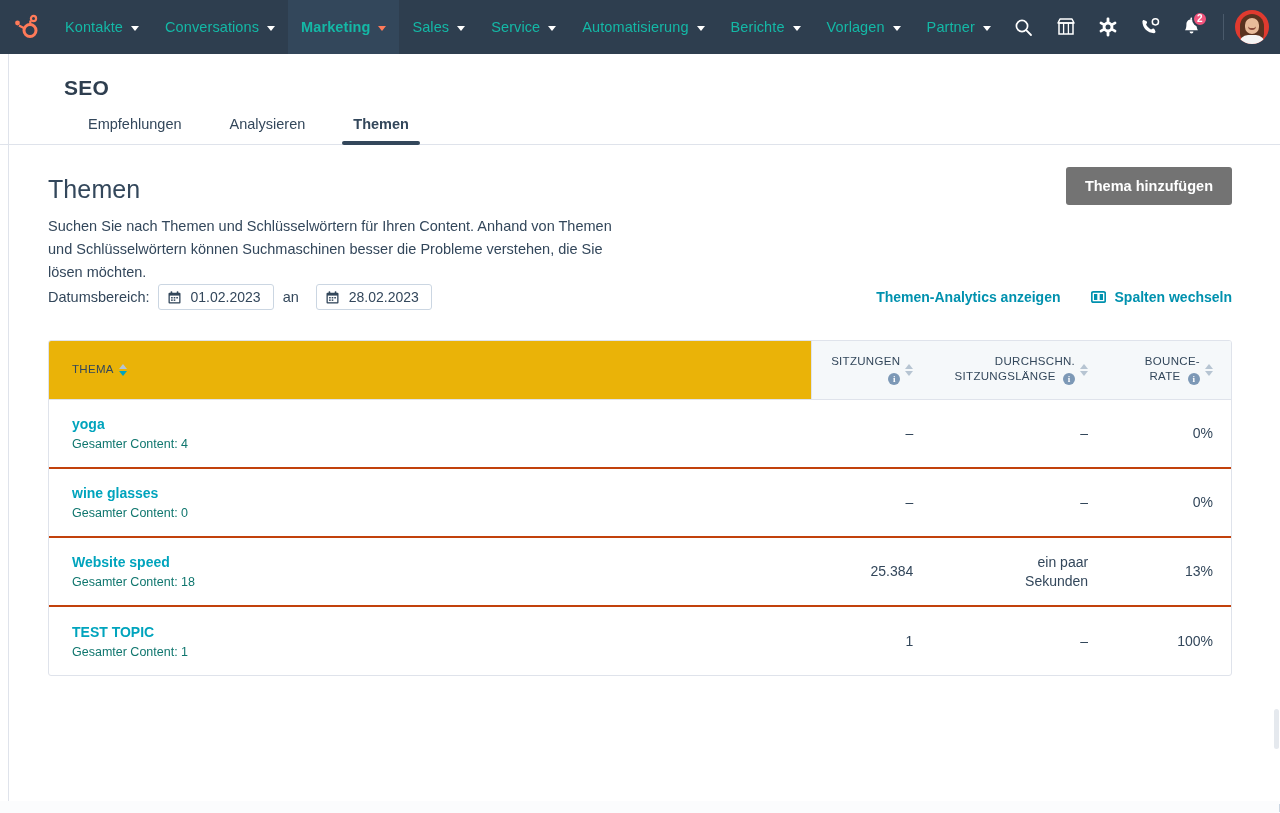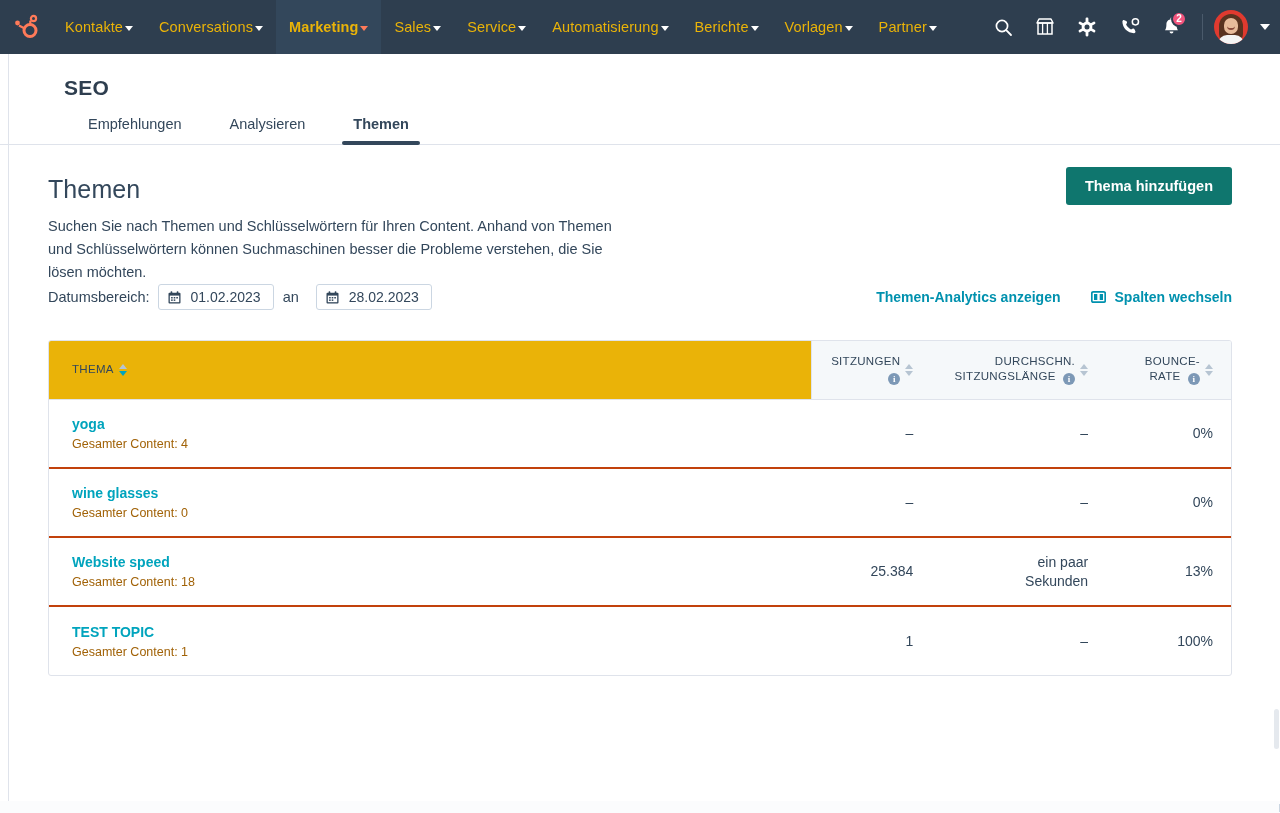--- a/index.html
+++ b/index.html
@@ -19,23 +19,23 @@
     position: relative;
     z-index: 20;
   }
   .logo-wrap {
     width: 52px;
     display: flex; align-items: center; justify-content: center;
     flex: 0 0 52px;
   }
   .nav-items { display: flex; align-items: stretch; }
   .nav-item {
-    display: flex; align-items: center; gap: 2px;
+    display: flex; align-items: center; gap: 8px;
     padding: 0 13px;
-    color: #eab308;
+    color: #14b8a6;
     font-size: 14.5px;
     letter-spacing: .1px;
     cursor: pointer;
     white-space: nowrap;
   }
   .nav-item.active { background: #33475b; }
   .nav-item.active .nav-label { font-weight: bold; }
   .caret {
     width: 0; height: 0;
     border-left: 4px solid transparent;
@@ -176,21 +176,21 @@
   .lede {
     margin-top: 11px;
     font-size: 14.5px;
     line-height: 23px;
     color: #33475b;
     max-width: 575px;
   }
   .primary-btn {
     position: absolute;
     right: 48px; top: 22px;
-    background: #0f766e;
+    background: #737373;
     color: #fff;
     border: none;
     border-radius: 3px;
     font-size: 14.5px;
     font-weight: bold;
     font-family: "Liberation Sans", sans-serif;
     padding: 11px 19px;
     cursor: pointer;
   }
 
@@ -296,21 +296,21 @@
   }
   .topic-name {
     font-size: 14px;
     font-weight: bold;
     color: #00a4bd;
     cursor: pointer;
     line-height: 19px;
   }
   .topic-sub {
     font-size: 12.5px;
-    color: #a16207;
+    color: #0f766e;
     margin-top: 2px;
     line-height: 16px;
   }
   td.td-num {
     text-align: right;
     padding-right: 18px;
     font-size: 14px;
     color: #33475b;
     vertical-align: middle;
     line-height: 19px;

